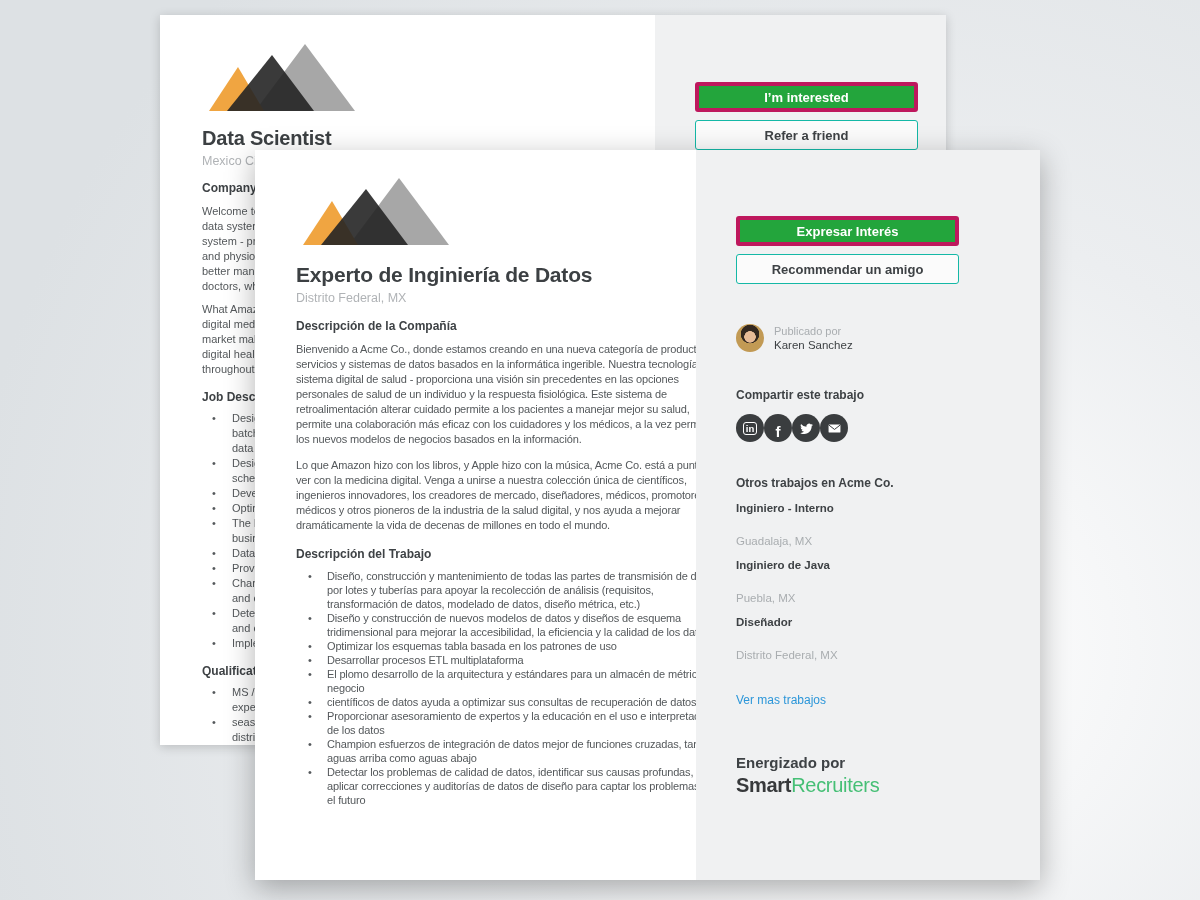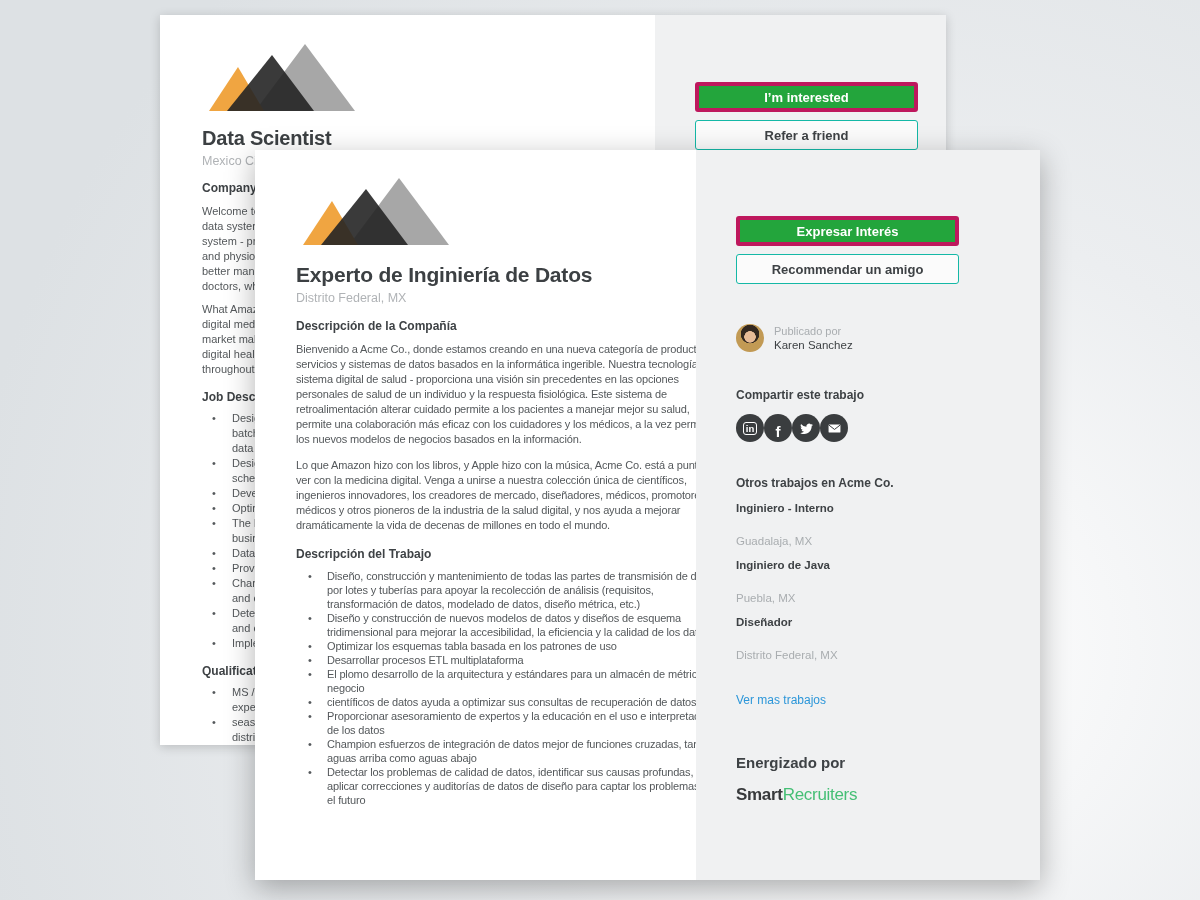--- a/index.html
+++ b/index.html
@@ -59,21 +59,21 @@
          display:flex;align-items:center;justify-content:center;color:#fff;}
   .in-badge{font-size:9.5px;font-weight:700;border:1.2px solid #fff;border-radius:3px;padding:0 1.5px;line-height:11px;}
   .fb-f{font-weight:700;font-size:15px;line-height:1;position:relative;top:3px;}
 
   .oj-h{font-weight:700;font-size:12px;color:#3e4245;margin-top:34px;}
   .job{margin-top:12px;cursor:pointer;}
   .job-t{font-weight:700;font-size:11.5px;color:#3e4245;}
   .job-l{font-size:11.5px;color:#a9adb0;margin-top:21px;}
   .more{display:inline-block;margin-top:32px;font-weight:400;font-size:12px;color:#2b96d9;text-decoration:none;cursor:pointer;}
   .powered{margin-top:46px;font-weight:700;font-size:15px;color:#3e4245;}
-  .brand{margin-top:14px;font-size:17px;letter-spacing:-0.3px;}
+  .brand{margin-top:3px;font-size:20px;letter-spacing:-0.3px;}
   .brand-smart{color:#37393b;font-weight:700;}
   .brand-rec{color:#45bf75;font-weight:400;}
 </style>
 </head>
 <body>
 
 <section class="card back">
   <div class="main">
     <svg class="logo" viewBox="0 0 146 67" width="146" height="67" aria-hidden="true">
       <polygon points="46,67 96,0 146,67" fill="#a7a7a7"></polygon>

